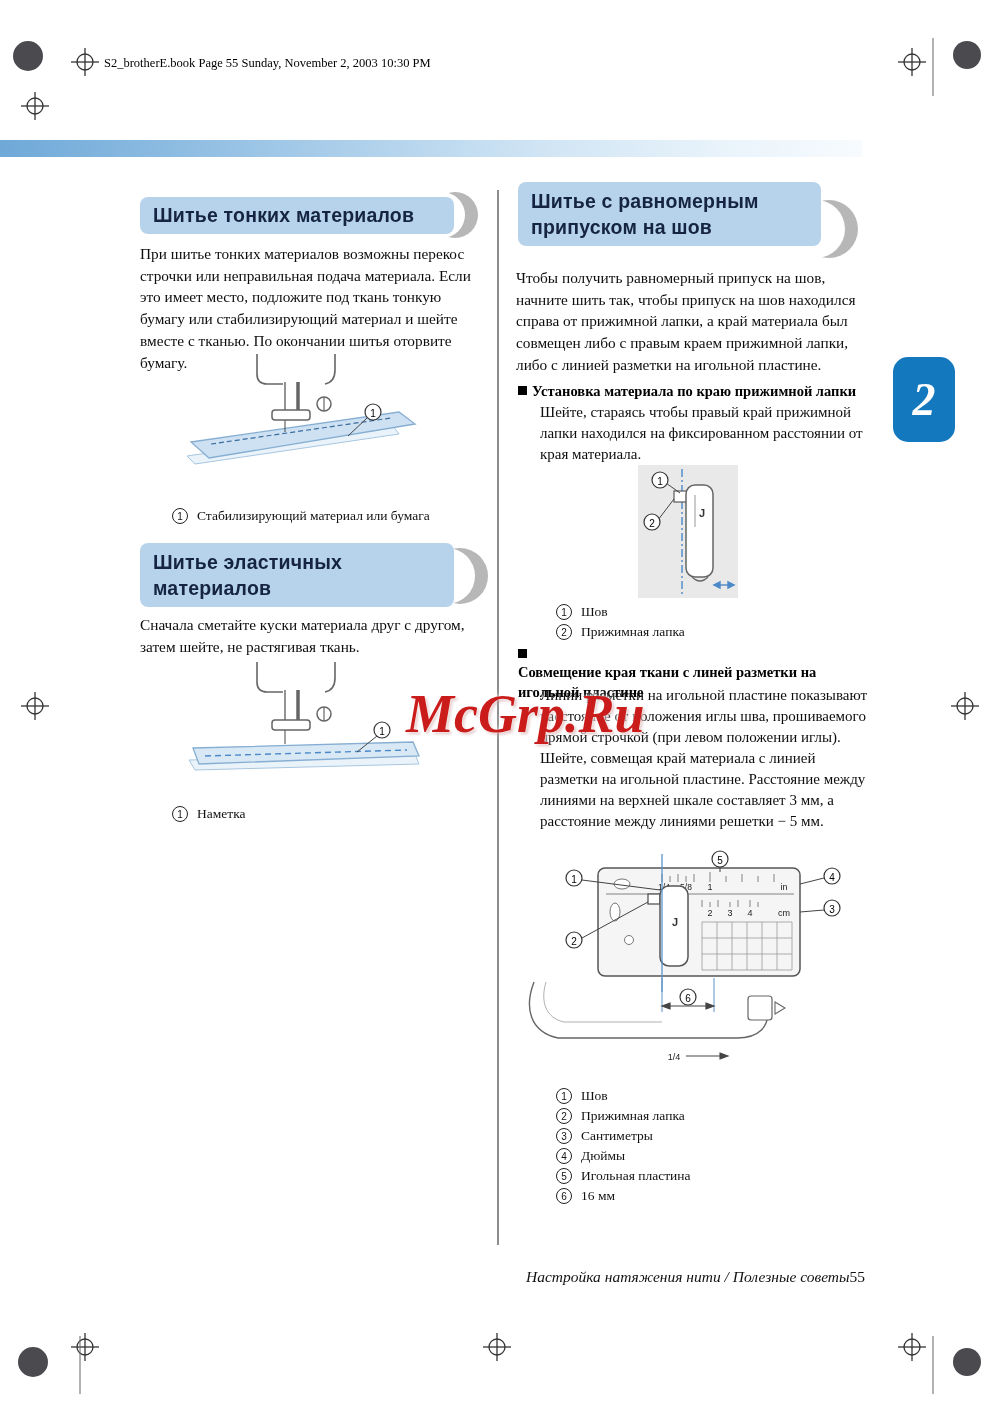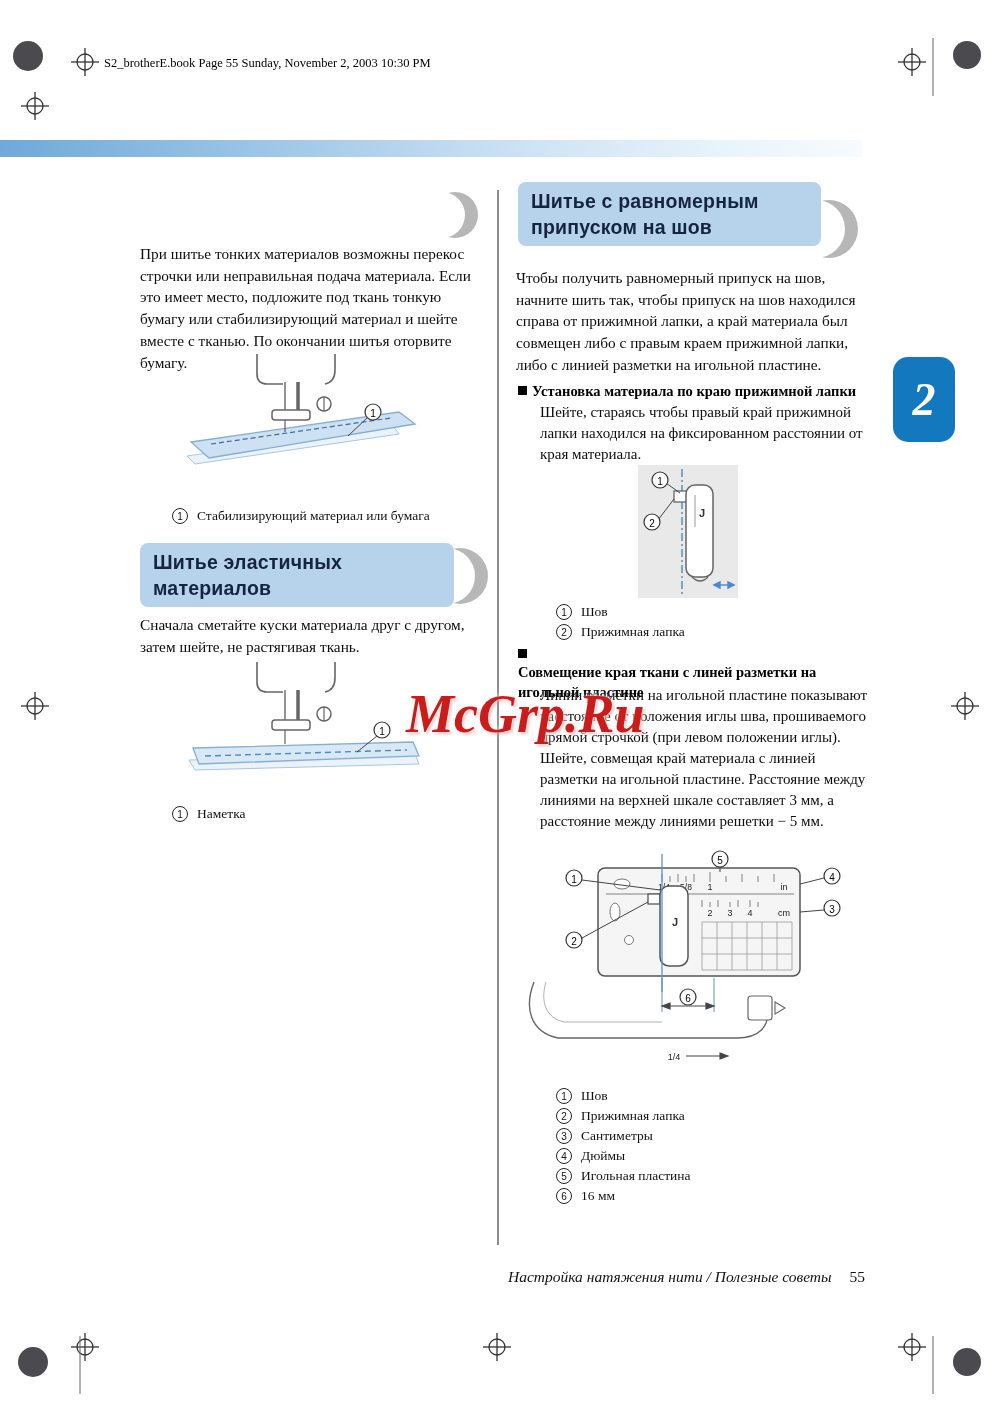--- a/index.html
+++ b/index.html
@@ -34,21 +34,21 @@
 
   .vdivider{left:497px;top:190px;width:1.5px;height:1055px;background:#8d8d8d;}
 
   .side-tab{left:893px;top:357px;width:62px;height:85px;background:#1478be;border-radius:15px;
     display:flex;align-items:center;justify-content:center;z-index:3;}
   .side-tab .num{font-family:"Liberation Serif",serif;font-style:italic;font-weight:bold;
     font-size:46px;color:#fff;}
 
   .header-note{left:104px;top:56px;font-size:12.5px;color:#000;}
 
-  .footer{right:135px;top:1268px;display:flex;align-items:baseline;gap:18px;font-size:15.5px;}
+  .footer{right:135px;top:1268px;display:flex;align-items:baseline;font-size:15.5px;}
   .footer .ftitle{font-style:italic;}
   .footer .fpage{font-style:normal;}
 
   .watermark{left:406px;top:683px;z-index:6;font-family:"Liberation Serif",serif;
     font-weight:bold;font-style:italic;font-size:54px;color:#cb1c1c;
     text-shadow:0 0 2px #fff,0 0 7px rgba(255,255,255,.9),2px 2px 3px rgba(130,0,0,.3);}
 
   svg text{font-family:"Liberation Sans",sans-serif;}
 </style>
 </head>
@@ -116,20 +116,23 @@
 
   <div class="abs grad-bar"></div>
 
   <div class="abs vdivider"></div>
 
   <div class="abs side-tab">
     <span class="num">2</span>
   </div>
 
   <div class="abs crescent" style="left:432px;top:192px;width:46px;height:46px;"></div>
+  <div class="abs hblock" style="left:140px;top:197px;width:301px;height:37px;">
+    <span class="ht">Шитье тонких материалов</span>
+  </div>
 
   <div class="abs body-text" style="left:140px;top:243px;width:348px;">При шитье тонких материалов возможны перекос строчки или неправильная подача материала. Если это имеет место, подложите под ткань тонкую бумагу или стабилизирующий материал и шейте вместе с тканью. По окончании шитья оторвите бумагу.</div>
 
   <svg class="abs" style="left:185px;top:352px;width:240px;height:150px;" viewBox="0 0 240 150">
     <polygon points="2,104 208,74 214,82 10,112" fill="#eaf3fa" stroke="#a8c6e0" stroke-width="1"></polygon>
     <polygon points="6,90 214,60 230,72 24,106" fill="#cde1f2" stroke="#86aed2" stroke-width="1.3"></polygon>
     <line x1="26" y1="92" x2="206" y2="66" stroke="#3c6c9e" stroke-width="1.2" stroke-dasharray="5,3"></line>
     <path d="M72 2 v20 q0 10 10 10 h16" stroke="#666" fill="none" stroke-width="1.6"></path>
     <path d="M150 2 v16 q0 12 -10 14" stroke="#666" fill="none" stroke-width="1.6"></path>
     <line x1="113" y1="30" x2="113" y2="58" stroke="#666" stroke-width="3.5"></line>

